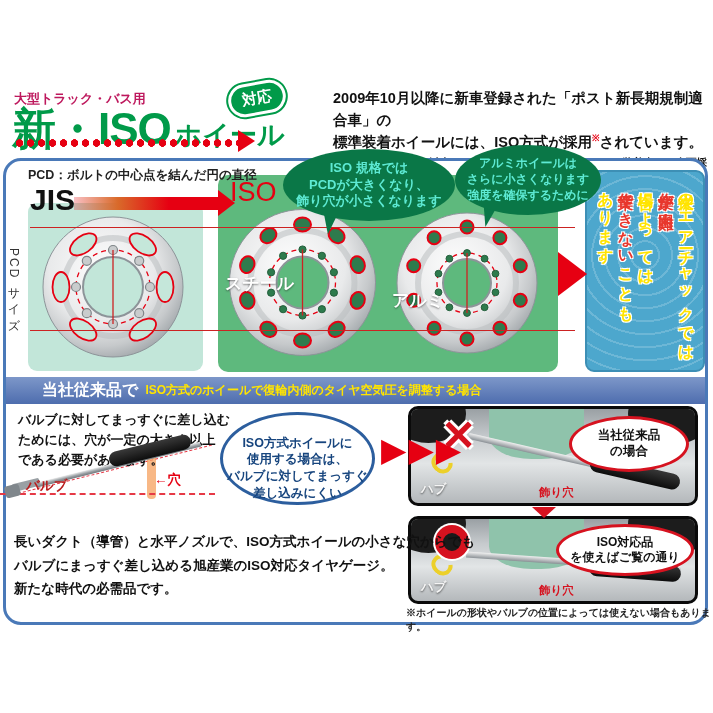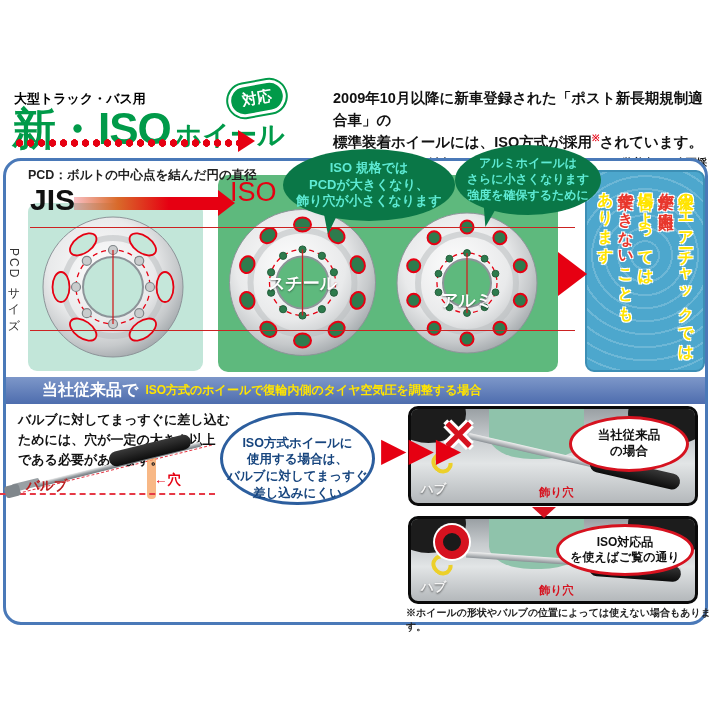--- a/index.html
+++ b/index.html
@@ -1,21 +1,21 @@
 <!DOCTYPE html>
 <html><head>
 <meta charset="utf-8">
 <style>
   * { margin:0; padding:0; box-sizing:border-box; }
   html,body { width:713px; height:713px; background:#fff; font-family:"Liberation Sans", sans-serif; overflow:hidden; }
   #page { position:relative; width:713px; height:713px; background:#fff; }
   .abs { position:absolute; }
 
   
-  .cat-label { left:14px; top:90px; font-size:13px; font-weight:bold; color:#000000; }
+  .cat-label { left:14px; top:90px; font-size:13px; font-weight:bold; color:#be185d; }
   .title-row { left:12px; top:100px; display:flex; align-items:baseline; }
   .title-main { font-size:44px; font-weight:bold; color:#009a49; letter-spacing:-1px; }
   .title-sub  { font-size:27px; font-weight:bold; color:#009a49; margin-left:4px; }
   .badge { left:228px; top:82px; background:#009a49; color:#fff; font-size:15px; font-weight:bold;
            padding:4px 11px; border:3px solid #fff; border-radius:20px; transform:rotate(-10deg);
            box-shadow:0 0 0 2px #009a49; z-index:7; }
   .dots { left:14px; top:139px; width:224px; height:8px;
           background:radial-gradient(circle closest-side,#e60012 90%,transparent); background-size:11px 8px; background-repeat:repeat-x; }
   .dots-arrow { left:238px; top:130px; width:0; height:0; border-left:17px solid #e60012;
                 border-top:11px solid transparent; border-bottom:11px solid transparent; }
@@ -40,21 +40,21 @@
                      border-top:13px solid transparent; border-bottom:13px solid transparent; z-index:5; }
   .panel-teal  { left:28px;  top:203px; width:175px; height:168px; background:#c2e6d9; border-radius:9px; z-index:2; }
   .panel-green { left:218px; top:175px; width:340px; height:197px; background:#5eb97d; border-radius:10px; z-index:2; }
   .iso-label { left:230px; top:177px; font-size:27px; font-weight:normal; color:#e60012; z-index:5; }
   .pcd-axis { left:5px; top:248px; writing-mode:vertical-rl; font-size:12px; color:#333; letter-spacing:2px; z-index:5; }
 
   .wheel-svg { z-index:3; }
   .w-jis   { left:38px;  top:212px; }
   .w-steel { left:225px; top:205px; }
   .w-alumi { left:392px; top:208px; }
-  .wheel-name { z-index:5; text-align:center; font-size:17px; font-weight:bold; color:#fff;
+  .wheel-name { z-index:5; text-align:left; font-size:17px; font-weight:bold; color:#fff;
                 text-shadow:0 1px 2px rgba(0,0,0,.45); }
   .n-steel { left:225px; top:272px; width:155px; }
   .n-alumi { left:392px; top:274px; width:150px;margin-top:15px; }
 
   .hline { height:0; border-top:1.5px solid #cc2222; z-index:4; }
   .hline1 { left:30px; top:227px; width:545px; }
   .hline2 { left:30px; top:330px; width:545px; }
 
   .callout { background:#0a7747; border-radius:50%; color:#5eead4; font-weight:bold; text-align:center;
              display:flex; flex-direction:column; justify-content:center; z-index:6; }
@@ -342,14 +342,19 @@
     <div class="pp-callout">
       <div>ISO対応品</div>
       <div>を使えばご覧の通り</div>
     </div>
     <div class="hub-label">ハブ</div>
     <div class="hole2-label">飾り穴</div>
   </div>
 
   <div class="abs panel-note">※ホイールの形状やバルブの位置によっては使えない場合もあります。</div>
 
+  <div class="abs outro">
+    <div>長いダクト（導管）と水平ノズルで、ISO方式ホイールの小さな穴からでも</div>
+    <div>バルブにまっすぐ差し込める旭産業のISO対応タイヤゲージ。</div>
+    <div>新たな時代の必需品です。</div>
+  </div>
 
 </div>
 
 </body></html>

